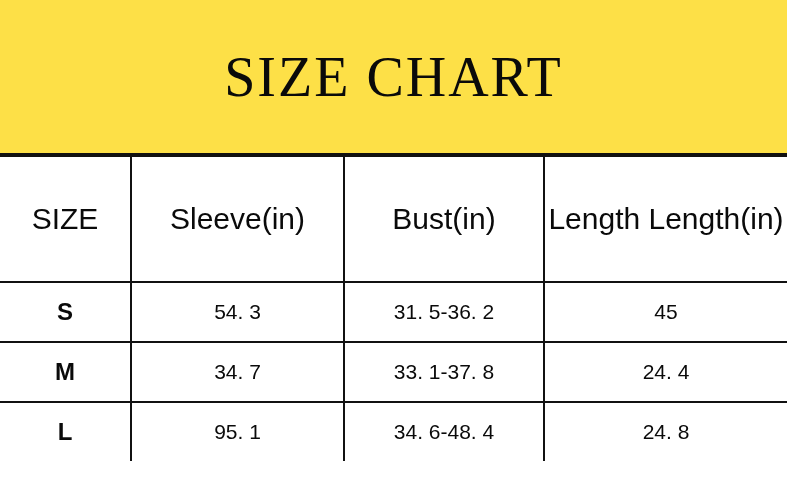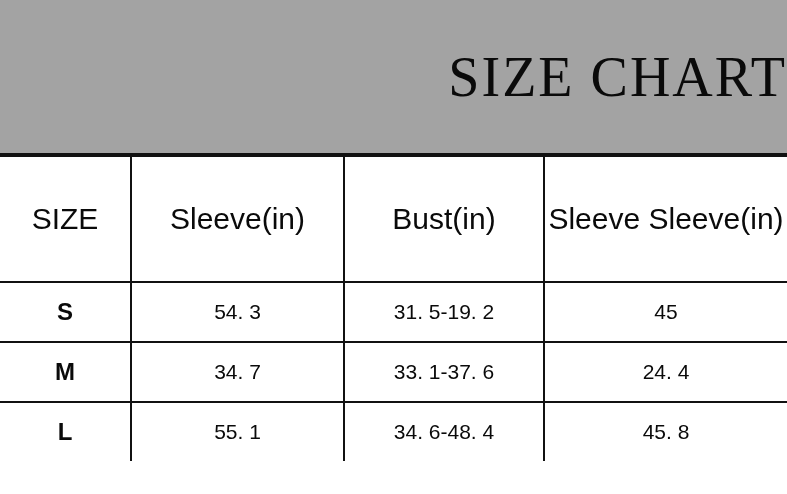--- a/index.html
+++ b/index.html
@@ -15,24 +15,24 @@
     overflow: hidden;
   }
   .sheet {
     width: 787px;
     height: 494px;
     position: relative;
     box-sizing: border-box;
   }
   .title-band {
     height: 155px;
-    background: #a3a3a3;
+    background: #fde047;
     display: flex;
     align-items: center;
-    justify-content: flex-end;
+    justify-content: center;
     border-bottom: 2px solid #111111;
     box-sizing: border-box;
   }
   .title-text {
     font-family: "Liberation Serif", serif;
     font-size: 56px;
     letter-spacing: 2px;
     color: #0a0a0a;
     line-height: 1;
     white-space: nowrap;
@@ -91,38 +91,38 @@
       <col class="c-size">
       <col class="c-length">
       <col class="c-bust">
       <col class="c-sleeve">
     </colgroup>
     <thead>
       <tr class="header-row">
         <th>SIZE</th>
         <th>Sleeve(in)</th>
         <th>Bust(in)</th>
-        <th>Sleeve Sleeve(in)</th>
+        <th>Length Length(in)</th>
       </tr>
     </thead>
     <tbody>
       <tr class="data-row">
         <td class="size-cell">S</td>
         <td>54. 3</td>
-        <td>31. 5-19. 2</td>
+        <td>31. 5-36. 2</td>
         <td>45</td>
       </tr>
       <tr class="data-row">
         <td class="size-cell">M</td>
         <td>34. 7</td>
-        <td>33. 1-37. 6</td>
+        <td>33. 1-37. 8</td>
         <td>24. 4</td>
       </tr>
       <tr class="data-row">
         <td class="size-cell">L</td>
-        <td>55. 1</td>
+        <td>95. 1</td>
         <td>34. 6-48. 4</td>
-        <td>45. 8</td>
+        <td>24. 8</td>
       </tr>
     </tbody>
   </table>
 
 </div>
 
 </body></html>

